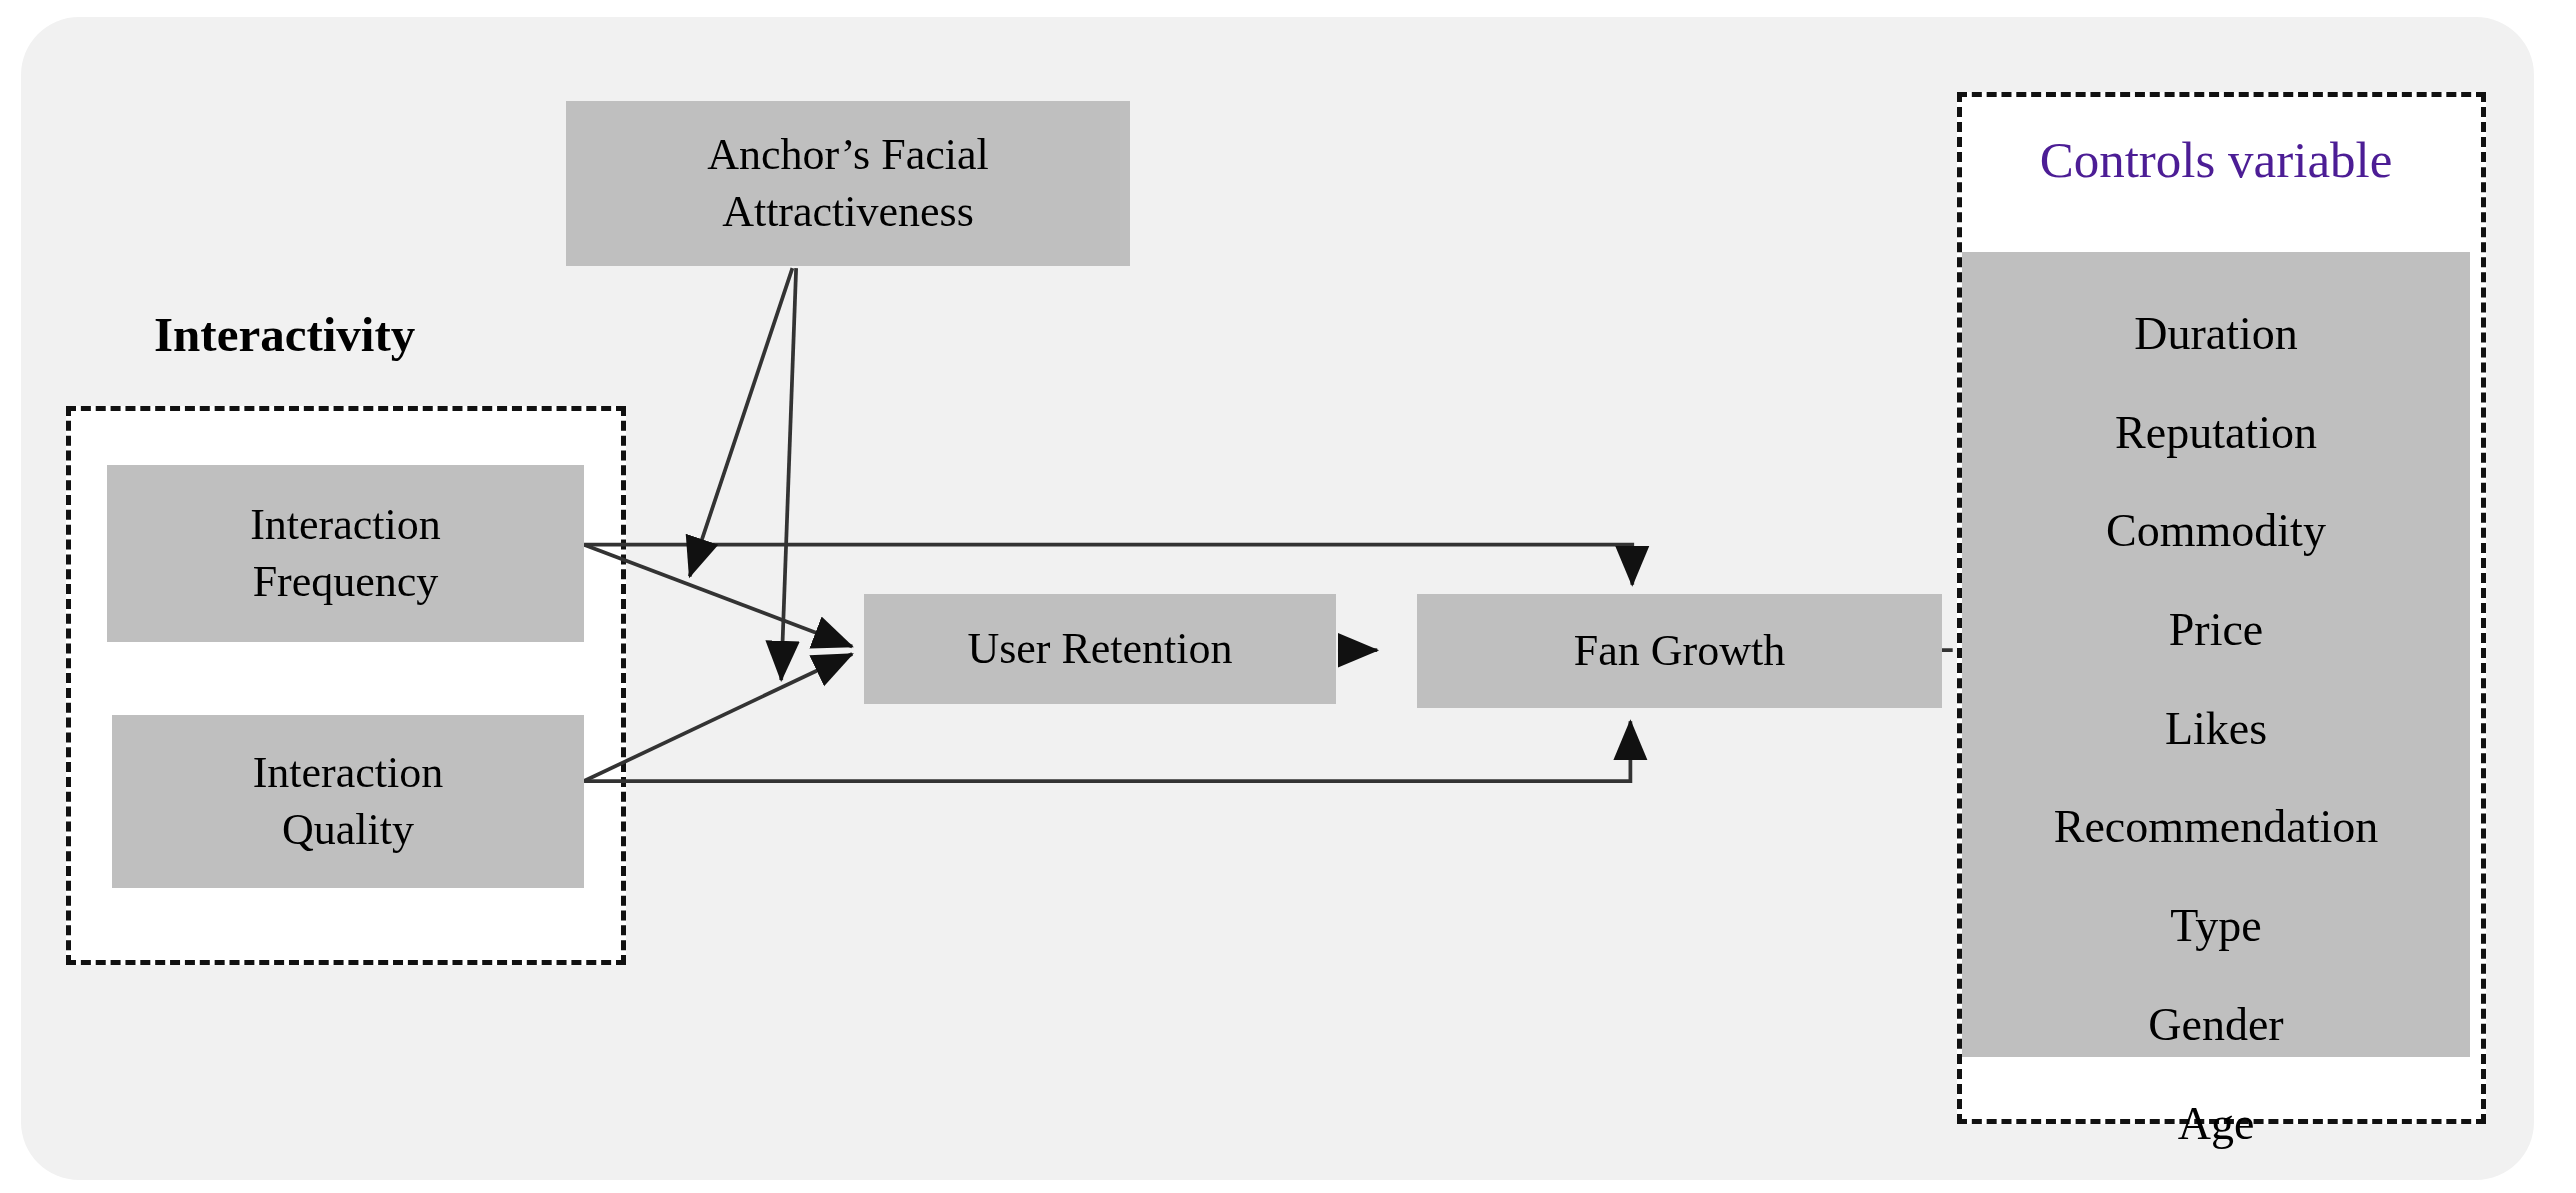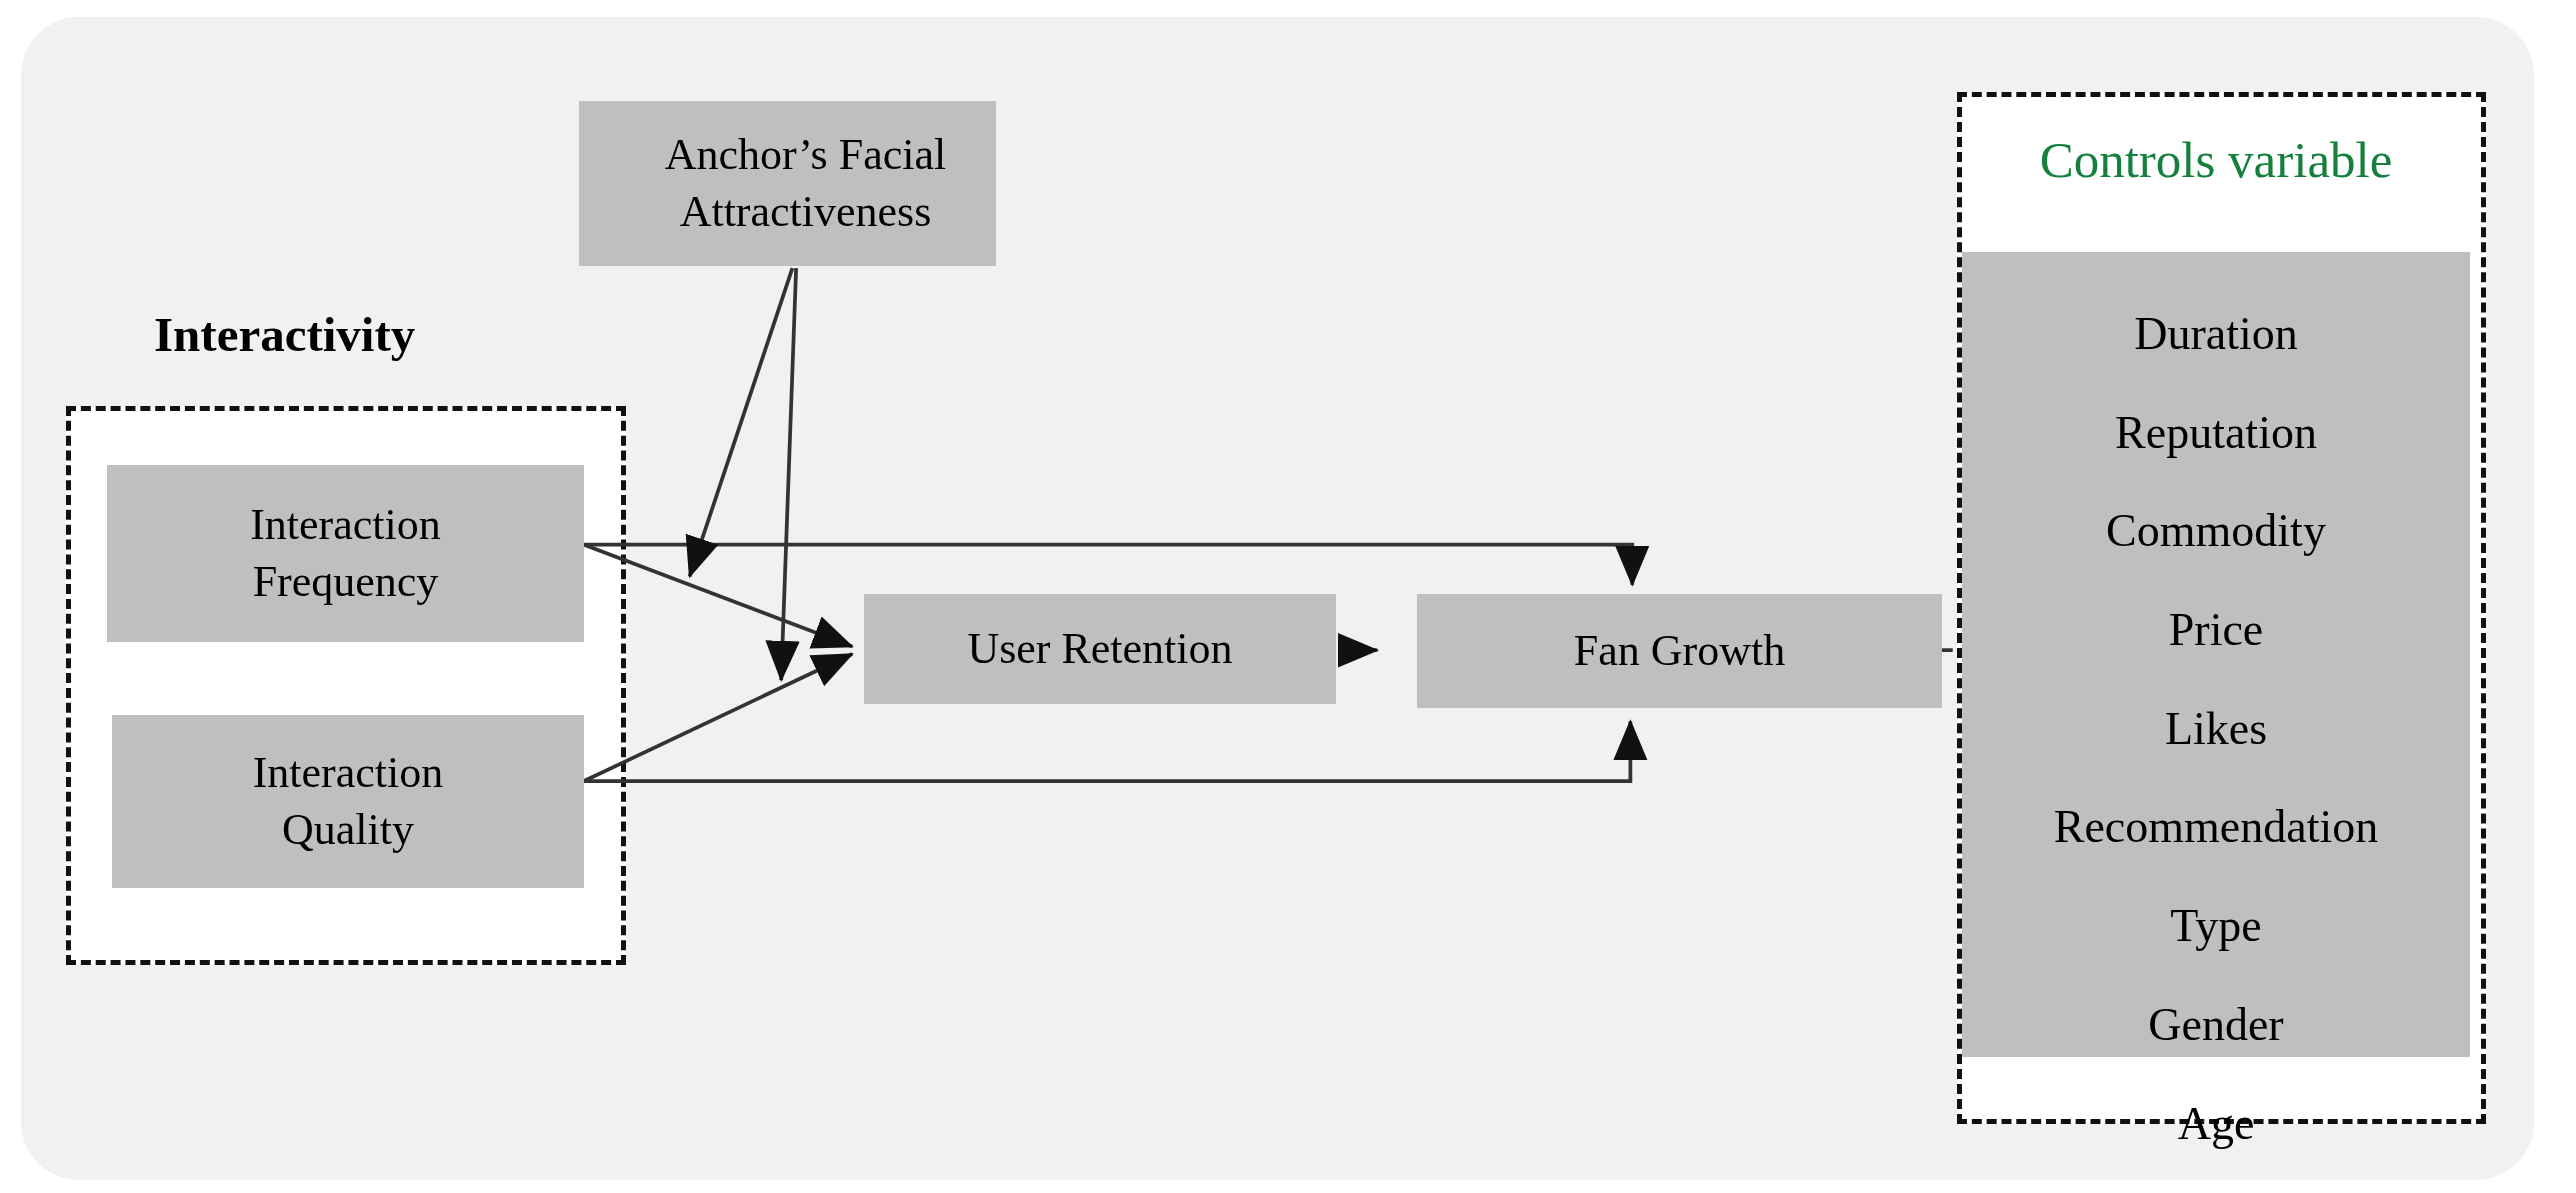--- a/index.html
+++ b/index.html
@@ -7,36 +7,36 @@
        font-family:"Liberation Serif","DejaVu Serif",serif;}
   #stage{position:absolute;left:0;top:0;width:2576px;height:1193px;}
 
   .panel-bg{position:absolute;left:20.6px;top:17px;width:2513px;height:1163px;
             background:#f1f1f1;border-radius:58px;}
 
   .node{position:absolute;background:#bfbfbf;color:#000;display:flex;
         align-items:center;justify-content:center;text-align:center;
         line-height:1.28;font-size:44px;}
 
-  #node-anchor{left:579px;top:101px;width:381px;height:165px;padding-left:36px;}
+  #node-anchor{left:566px;top:101px;width:564px;height:165px;}
   #node-freq{left:107px;top:465px;width:477px;height:177px;}
   #node-qual{left:112px;top:715px;width:472px;height:173px;}
   #node-retention{left:864px;top:594px;width:472px;height:110px;}
   #node-fangrowth{left:1389px;top:594px;width:525px;height:114px;margin-left:28px;}
 
   .dashed-box{position:absolute;border:5.6px dashed #111;background:#ffffff;}
   #box-interactivity{left:66px;top:406px;width:550px;height:549px;}
   #box-controls{left:1957px;top:92px;width:519px;height:1022px;}
 
   .group-title{position:absolute;font-weight:bold;font-size:49px;color:#000;
                white-space:nowrap;}
   #title-interactivity{left:154px;top:306px;font-family:Liberation Serif, serif;}
 
   #controls-heading{position:absolute;left:1962px;top:131px;width:508px;
-                    text-align:center;font-size:51px;color:#15803d;}
+                    text-align:center;font-size:51px;color:#4c1d95;}
   #controls-fill{position:absolute;left:1962px;top:252px;width:508px;height:805px;
                  background:#bfbfbf;}
   #controls-list{position:absolute;left:1962px;top:269px;width:508px;
                  text-align:center;font-size:46px;color:#000;line-height:1.45;}
   #controls-list div{white-space:nowrap;margin-top:32px;}
 
   svg#edges{position:absolute;left:0;top:0;width:2576px;height:1193px;
             pointer-events:none;}
 </style>
 </head>

